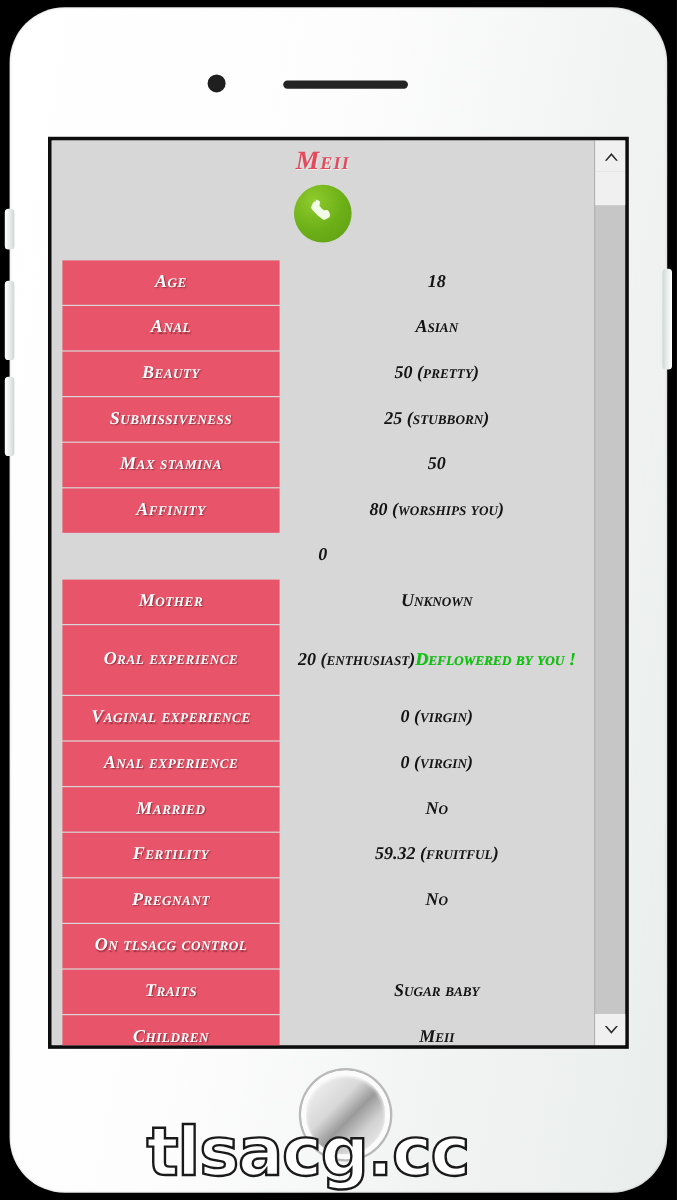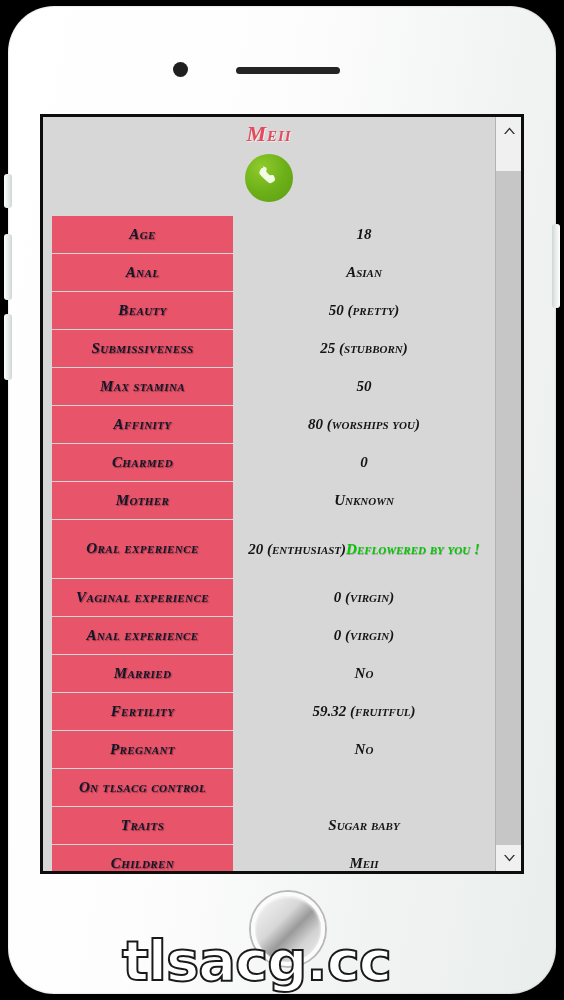--- a/index.html
+++ b/index.html
@@ -107,21 +107,21 @@
     align-items: stretch;
     min-height: 37px;
     margin-bottom: 1px;
   }
 
   .stat-label {
     width: 181px;
     flex: 0 0 181px;
     margin-left: 9px;
     background: #e8556a;
-    color: #0f172a;
+    color: #ffffff;
     font-family: "Liberation Serif","DejaVu Serif",serif;
     font-weight: bold;
     font-style: italic;
     font-variant: small-caps;
     font-size: 15px;
     letter-spacing: .4px;
     display: flex;
     align-items: center;
     justify-content: center;
     text-align: center;
@@ -257,21 +257,20 @@
               <span class="plain">50</span>
             </div>
           </div>
           <div class="stat-row">
             <div class="stat-label">Affinity</div>
             <div class="stat-value">
               <span class="plain">80 (worships you)</span>
             </div>
           </div>
           <div class="stat-row">
-            <div class="stat-label">Charmed</div>
             <div class="stat-value">
               <span class="plain">0</span>
             </div>
           </div>
           <div class="stat-row">
             <div class="stat-label">Mother</div>
             <div class="stat-value">
               <span class="plain">Unknown</span>
             </div>
           </div>

